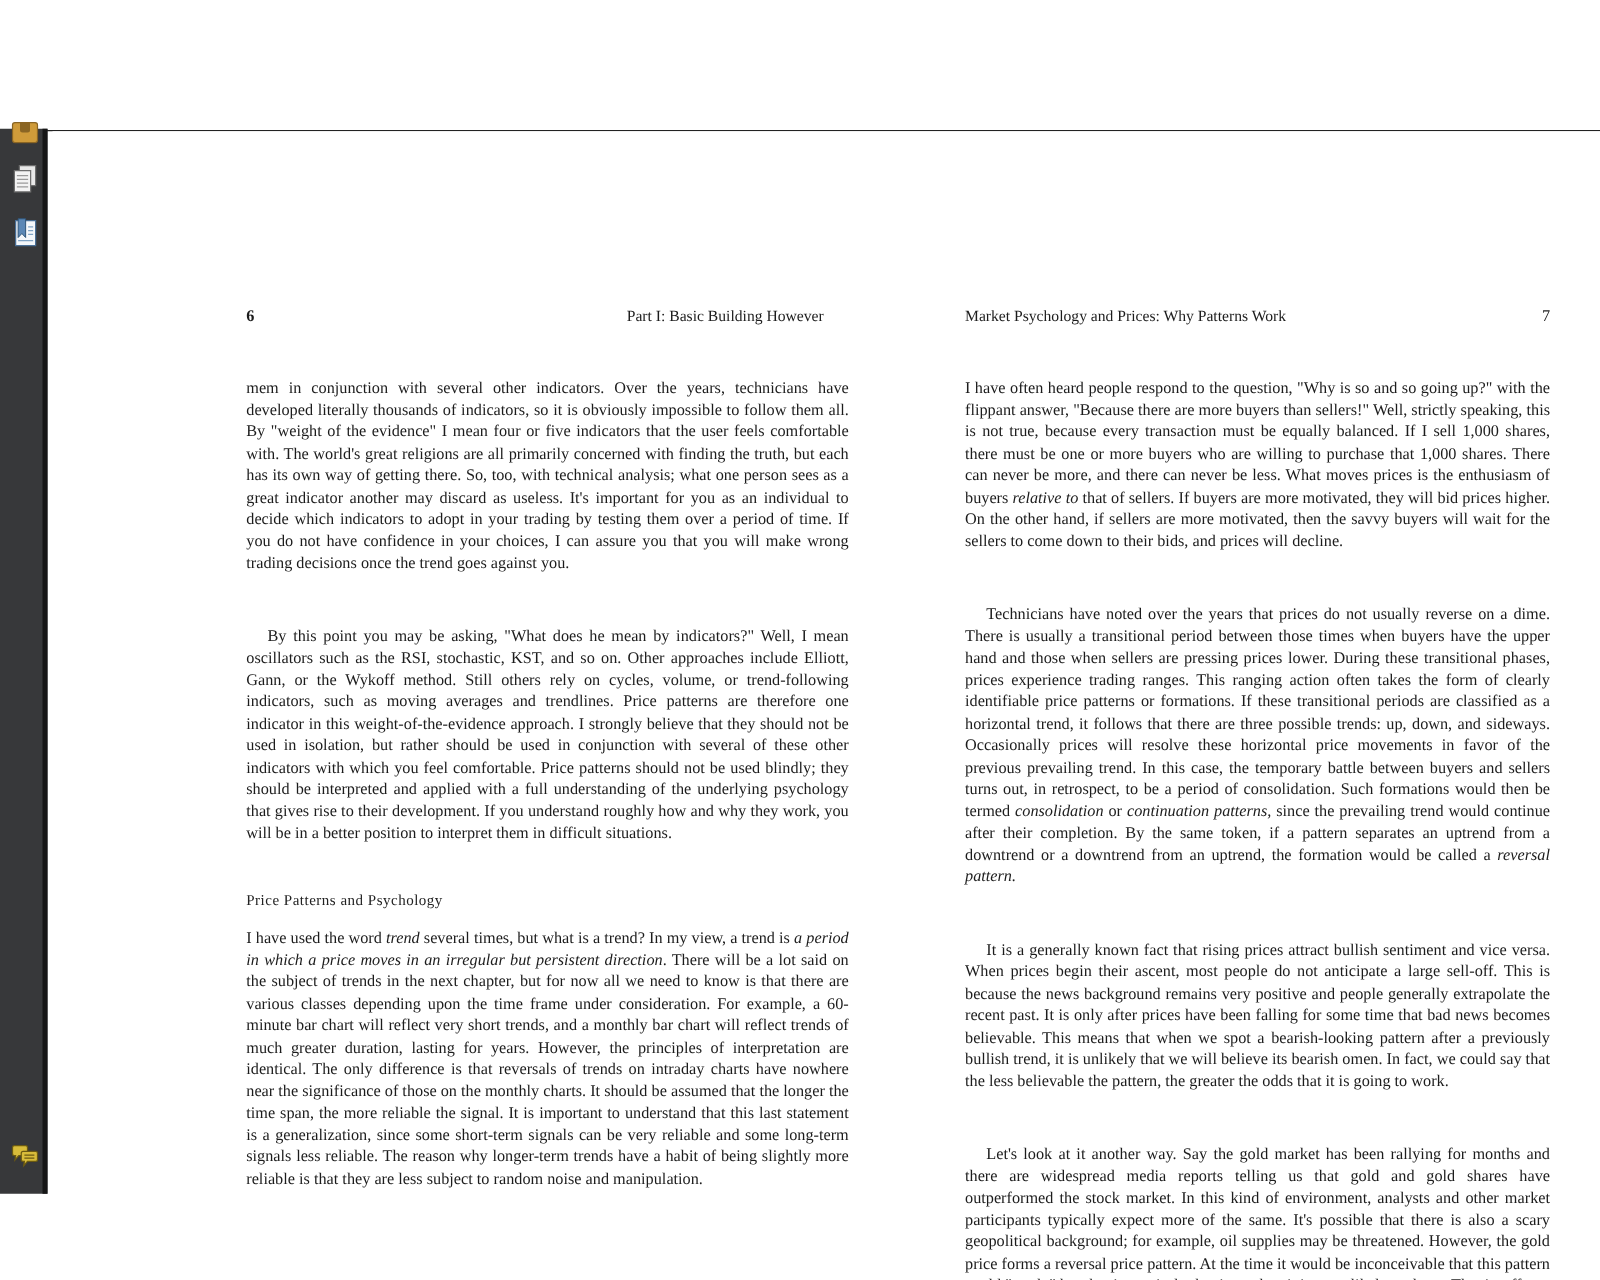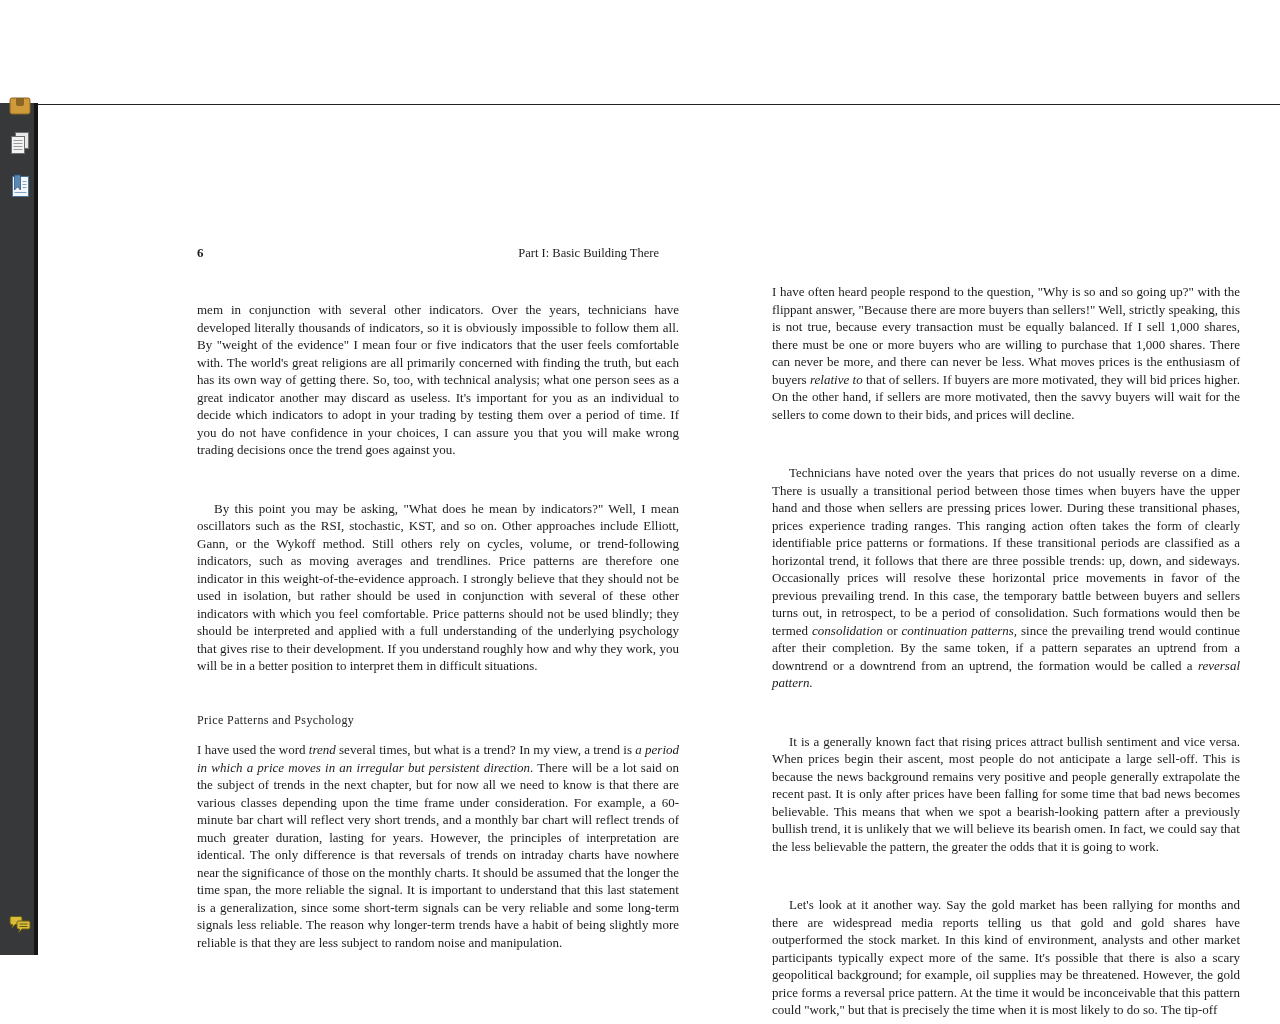--- a/index.html
+++ b/index.html
@@ -104,31 +104,35 @@
       </svg>
     </span>
   </button>
 </div>
 
 <div class="spread">
 
   <div class="page page-left">
     <div class="page-header">
       <span class="folio folio-left">6</span>
-      <span class="running-title-left">Part I: Basic Building There</span>
+      <span class="running-title-left">Part I: Basic Building However</span>
     </div>
     <div class="page-body">
         <p class="para"><span>mem in conjunction with several other indicators. Over the years, technicians have developed literally thousands of indicators, so it is obviously impossible to follow them all. By "weight of the evidence" I mean four or five indicators that the user feels comfortable with. The world's great religions are all primarily concerned with finding the truth, but each has its own way of getting there. So, too, with technical analysis; what one person sees as a great indicator another may discard as useless. It's important for you as an individual to decide which indicators to adopt in your trading by testing them over a period of time. If you do not have confidence in your choices, I can assure you that you will make wrong trading decisions once the trend goes against you.</span></p>
         <p class="para indent"><span>By this point you may be asking, "What does he mean by indicators?" Well, I mean oscillators such as the RSI, stochastic, KST, and so on. Other approaches include Elliott, Gann, or the Wykoff method. Still others rely on cycles, volume, or trend-following indicators, such as moving averages and trendlines. Price patterns are therefore one indicator in this weight-of-the-evidence approach. I strongly believe that they should not be used in isolation, but rather should be used in conjunction with several of these other indicators with which you feel comfortable. Price patterns should not be used blindly; they should be interpreted and applied with a full understanding of the underlying psychology that gives rise to their development. If you understand roughly how and why they work, you will be in a better position to interpret them in difficult situations.</span></p>
         <h2 class="section-heading">Price Patterns and Psychology</h2>
         <p class="para"><span>I have used the word </span><em>trend</em><span> several times, but what is a trend? In my view, a trend is </span><em>a period in which a price moves in an irregular but persistent direction</em><span>. There will be a lot said on the subject of trends in the next chapter, but for now all we need to know is that there are various classes depending upon the time frame under consideration. For example, a 60-minute bar chart will reflect very short trends, and a monthly bar chart will reflect trends of much greater duration, lasting for years. However, the principles of interpretation are identical. The only difference is that reversals of trends on intraday charts have nowhere near the significance of those on the monthly charts. It should be assumed that the longer the time span, the more reliable the signal. It is important to understand that this last statement is a generalization, since some short-term signals can be very reliable and some long-term signals less reliable. The reason why longer-term trends have a habit of being slightly more reliable is that they are less subject to random noise and manipulation.</span></p>
       </div>
   </div>
 
   <div class="page page-right">
+    <div class="page-header">
+      <span>Market Psychology and Prices: Why Patterns Work</span>
+      <span class="folio">7</span>
+    </div>
     <div class="page-body">
         <p class="para"><span>I have often heard people respond to the question, "Why is so and so going up?" with the flippant answer, "Because there are more buyers than sellers!" Well, strictly speaking, this is not true, because every transaction must be equally balanced. If I sell 1,000 shares, there must be one or more buyers who are willing to purchase that 1,000 shares. There can never be more, and there can never be less. What moves prices is the enthusiasm of buyers </span><em>relative to</em><span> that of sellers. If buyers are more motivated, they will bid prices higher. On the other hand, if sellers are more motivated, then the savvy buyers will wait for the sellers to come down to their bids, and prices will decline.</span></p>
         <p class="para indent"><span>Technicians have noted over the years that prices do not usually reverse on a dime. There is usually a transitional period between those times when buyers have the upper hand and those when sellers are pressing prices lower. During these transitional phases, prices experience trading ranges. This ranging action often takes the form of clearly identifiable price patterns or formations. If these transitional periods are classified as a horizontal trend, it follows that there are three possible trends: up, down, and sideways. Occasionally prices will resolve these horizontal price movements in favor of the previous prevailing trend. In this case, the temporary battle between buyers and sellers turns out, in retrospect, to be a period of consolidation. Such formations would then be termed </span><em>consolidation</em><span> or </span><em>continuation patterns,</em><span> since the prevailing trend would continue after their completion. By the same token, if a pattern separates an uptrend from a downtrend or a downtrend from an uptrend, the formation would be called a </span><em>reversal pattern.</em></p>
         <p class="para indent"><span>It is a generally known fact that rising prices attract bullish sentiment and vice versa. When prices begin their ascent, most people do not anticipate a large sell-off. This is because the news background remains very positive and people generally extrapolate the recent past. It is only after prices have been falling for some time that bad news becomes believable. This means that when we spot a bearish-looking pattern after a previously bullish trend, it is unlikely that we will believe its bearish omen. In fact, we could say that the less believable the pattern, the greater the odds that it is going to work.</span></p>
         <p class="para indent"><span>Let's look at it another way. Say the gold market has been rallying for months and there are widespread media reports telling us that gold and gold shares have outperformed the stock market. In this kind of environment, analysts and other market participants typically expect more of the same. It's possible that there is also a scary geopolitical background; for example, oil supplies may be threatened. However, the gold price forms a reversal price pattern. At the time it would be inconceivable that this pattern could "work," but that is precisely the time when it is most likely to do so. The tip-off</span></p>
         <p class="para indent"><span>might come if the news becomes exceptionally bullish as a result of some destabilizing geopolitical event, but the price does not make a new high. That will give the bearish technical case substantial credibility, for if unexpected</span></p>
       </div>
   </div>
 
 </div>

